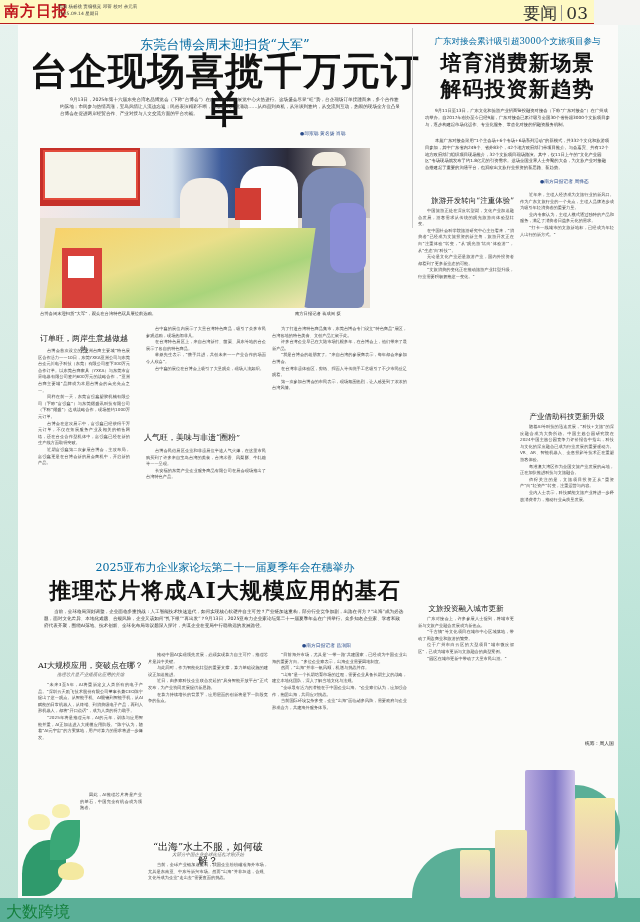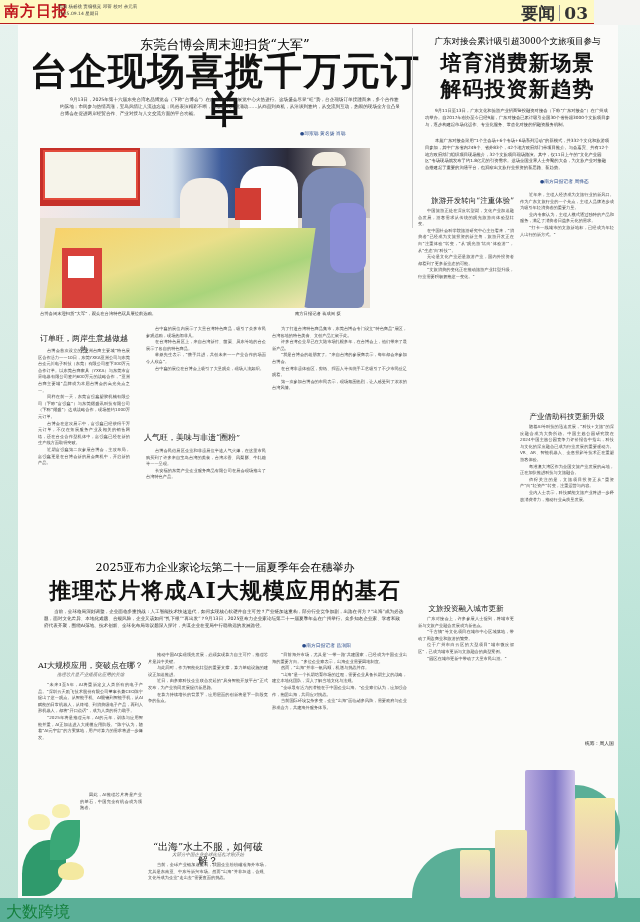--- a/index.html
+++ b/index.html
@@ -2,32 +2,32 @@
 <html><head>
 <meta charset="utf-8">
 <style>
   * { box-sizing: border-box; margin: 0; padding: 0; }
   html, body { width: 640px; height: 922px; overflow: hidden; background: #f4f4f2; }
   body { font-family: "DejaVu Serif", "Liberation Serif", serif; color: #222; position: relative; }
 
   .masthead { position: absolute; left: 0; top: 0; width: 594px; height: 24px; border-bottom: 1px solid #b91c1c; background: #fef9c3; }
   .logo { position: absolute; left: 4px; top: 2px; font-size: 15px; font-weight: bold; color: #c0161e; letter-spacing: 1px; font-family: "DejaVu Serif", serif; }
   .meta { position: absolute; left: 58px; top: 3px; font-size: 4.5px; color: #444; line-height: 7px; font-family: "DejaVu Sans", sans-serif; }
-  .section { position: absolute; right: 6px; top: 2px; font-size: 17px; font-weight: bold; color: #333; font-family: "DejaVu Serif", serif; }
+  .section { position: absolute; right: 6px; top: 2px; font-size: 17px; font-weight: normal; color: #333; font-family: "DejaVu Serif", serif; }
   .section .bar { display: inline-block; width: 1px; height: 16px; background: #999; margin: 0 4px; vertical-align: -2px; }
 
   .leftband { position: absolute; left: 0; top: 25px; width: 18px; height: 885px; background: linear-gradient(#e6f2ee, #bfe2d6); }
   .rightband { position: absolute; left: 618px; top: 25px; width: 22px; height: 885px; background: linear-gradient(#eef6f3, #a8dccd); }
   .footer { position: absolute; left: 0; top: 898px; width: 640px; height: 24px; background: #5aaf97; }
   .footer-brand { position: absolute; left: 6px; top: 902px; color: #15803d; font-size: 16px; font-family: Liberation Mono, monospace; }
 
   .paper { position: absolute; left: 18px; top: 25px; width: 600px; height: 873px; background: #fbfbf9; }
   .divider-v { position: absolute; left: 412px; top: 28px; width: 1px; height: 200px; background: #ccc; }
 
-  .kicker { position: absolute; font-size: 13px; color: #000000; text-align: center; }
+  .kicker { position: absolute; font-size: 13px; color: #0369a1; text-align: center; }
   .headline { position: absolute; font-weight: bold; color: #111; text-align: center; letter-spacing: 1px; }
   .lede { position: absolute; font-size: 4.6px; line-height: 7.2px; color: #333; font-family: "DejaVu Sans", sans-serif; text-indent: 10px; }
   .byline { position: absolute; font-size: 4.8px; color: #2a4b8a; font-family: "DejaVu Sans", sans-serif; }
   .col { position: absolute; font-size: 4.2px; line-height: 6.6px; color: #444; font-family: "DejaVu Sans", sans-serif; text-align: justify; overflow: hidden; }
   .col p { text-indent: 9px; }
   .subhead { position: absolute; font-size: 11px; color: #222; text-align: center; font-family: "DejaVu Serif", serif; }
   .deck { position: absolute; font-size: 4.5px; color: #666; text-align: center; font-style: italic; }
 
   .photo { position: absolute; left: 40px; top: 148px; width: 330px; height: 160px; overflow: hidden; background: #e8e0d4; }
   .photo .bg1 { position: absolute; left: 0; top: 0; width: 330px; height: 70px; background: linear-gradient(90deg, #f4e8e6 0%, #d8e4ef 40%, #3e5c9a 55%, #2b2b3a 75%, #cfc7c0 100%); }

